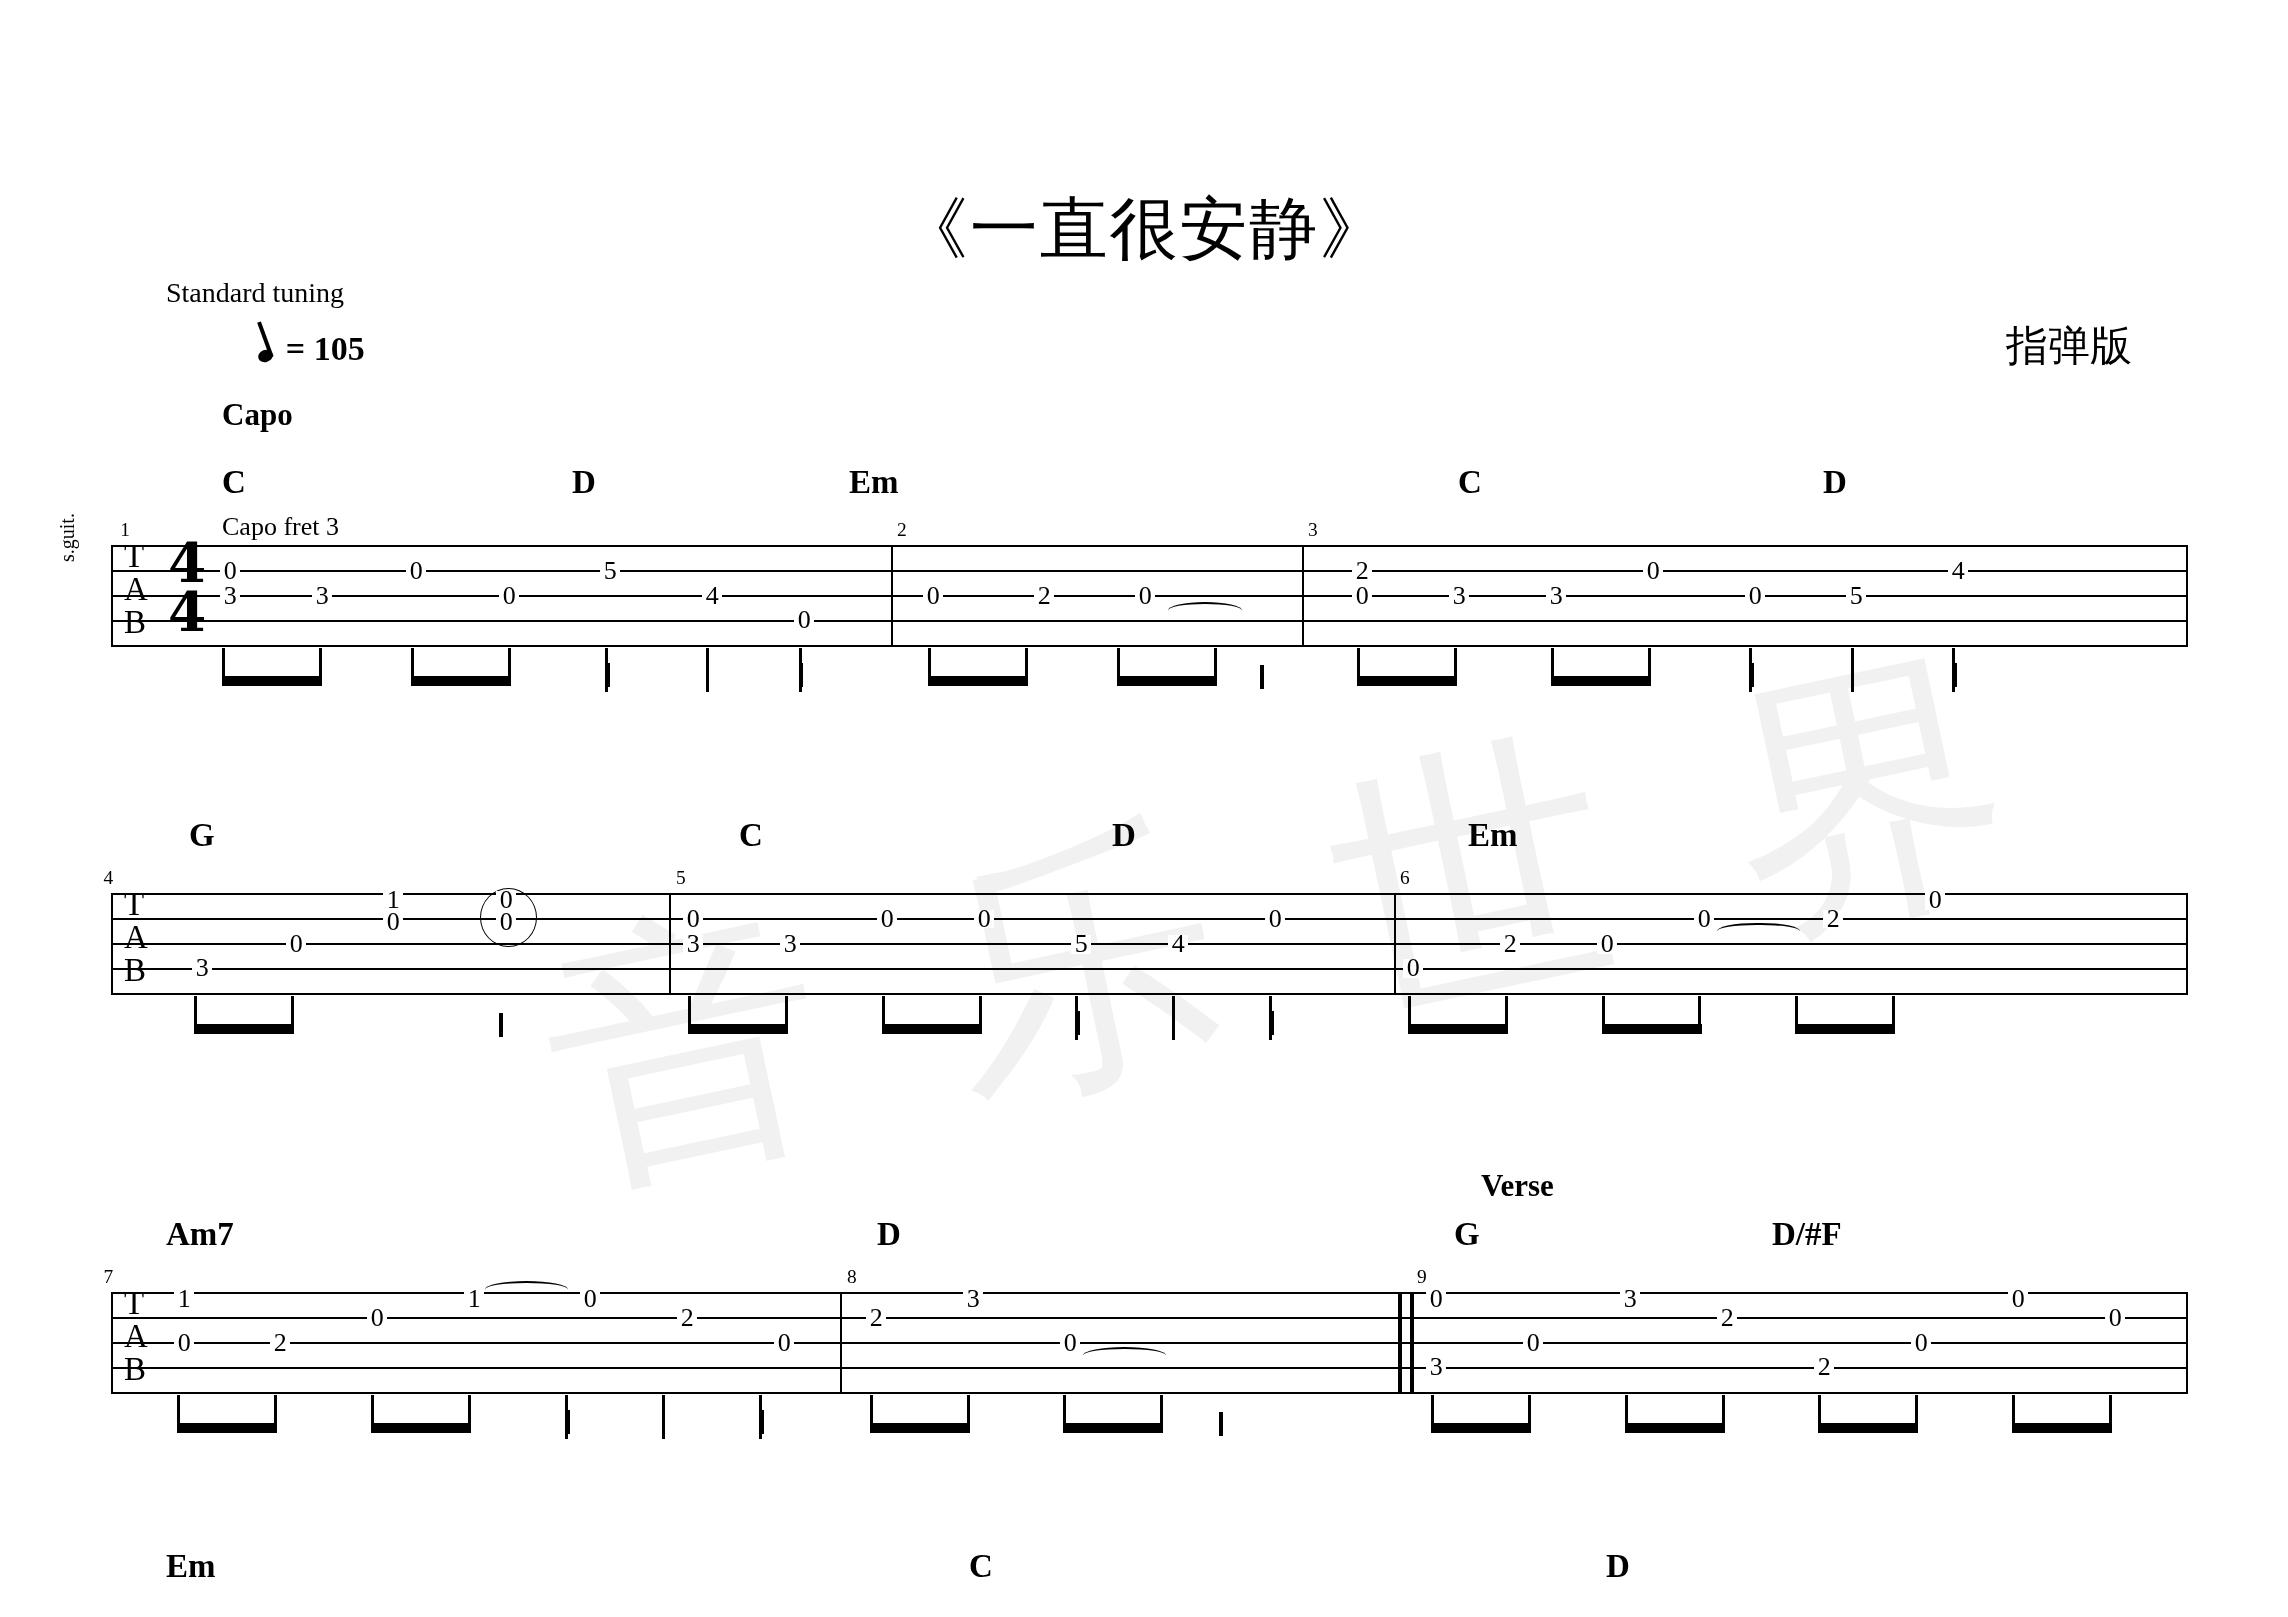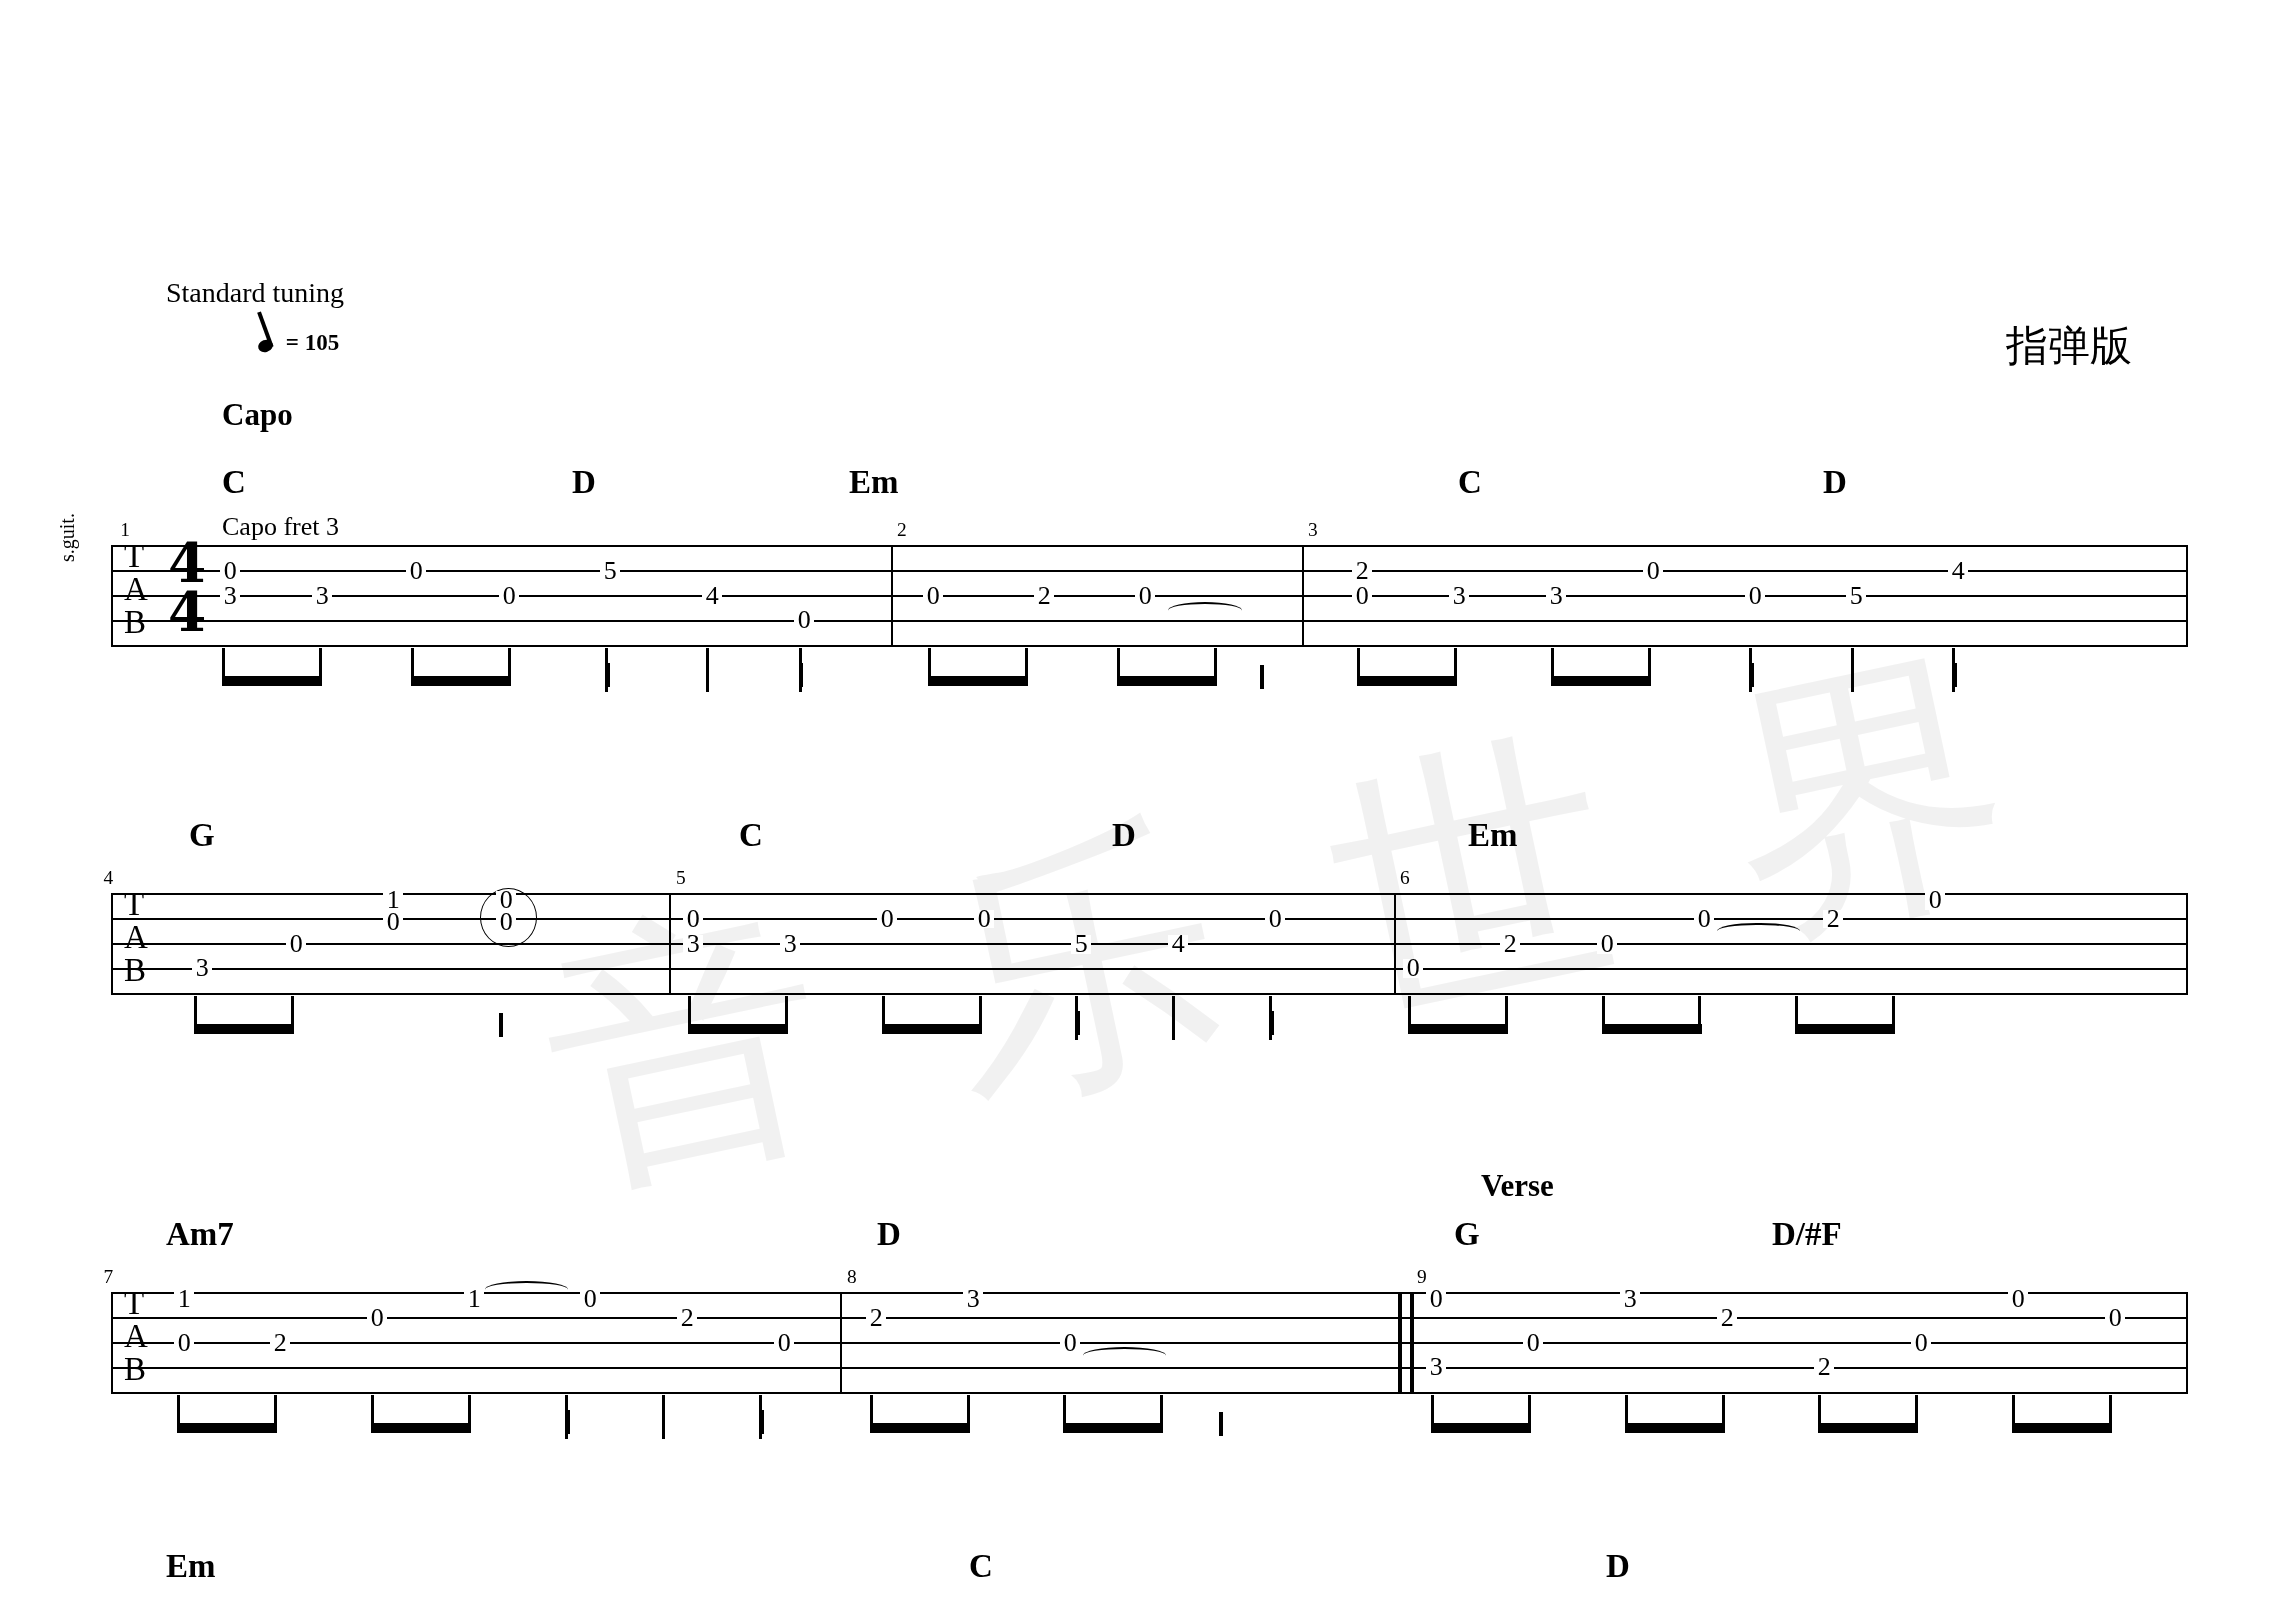--- a/index.html
+++ b/index.html
@@ -8,21 +8,21 @@
 
   
   .watermark{position:absolute;left:554px;top:766px;width:1200px;height:517px;
     font-family:"Liberation Serif",serif;font-size:277px;color:rgba(0,0,0,0.055);
     letter-spacing:28px;white-space:nowrap;transform:rotate(-12deg);user-select:none;}
 
   .title{position:absolute;top:138px;left:0;width:2289px;text-align:center;
     font-size:68px;font-weight:normal;font-family:"DejaVu Serif",serif;letter-spacing:1.8px;}
 
   .tuning{position:absolute;left:166px;top:277px;font-size:28px;font-family:"Liberation Serif",serif;}
-  .tempo{position:absolute;left:258px;top:330px;font-size:23px;font-weight:bold;font-family:"Liberation Serif",serif;}
+  .tempo{position:absolute;left:258px;top:330px;font-size:34px;font-weight:bold;font-family:"Liberation Serif",serif;}
   .tempo .notehead{display:inline-block;width:14.8px;height:12px;background:#000;border-radius:50%/50%;
     transform:rotate(-20deg);position:relative;margin-right:13px;vertical-align:-1.8px;}
   .tempo .notehead:after{content:"";position:absolute;right:0px;bottom:2.8px;width:3.7px;height:37px;background:#000;}
   .version{position:absolute;right:157px;top:318px;font-size:42px;font-family:"DejaVu Serif",serif;}
 
   .section-label{position:absolute;font-size:31px;font-weight:bold;font-family:"Liberation Serif",serif;}
   .chord{position:absolute;font-size:33px;font-weight:bold;font-family:"Liberation Serif",serif;}
 
   
   .system{position:absolute;left:111px;width:2077px;}
@@ -51,20 +51,21 @@
 
   .tie{position:absolute;border-top:2.8px solid #000;border-radius:50%;height:14.8px;}
 </style>
 </head>
 <body>
 
 <div class="sheet">
 
   <div class="watermark">音 乐 世 界</div>
 
+  <h1 class="title">《一直很安静》</h1>
 
   <div class="tuning">Standard tuning</div>
   <div class="tempo">
     <span class="notehead"></span><span>= 105</span>
   </div>
   <div class="version">指弹版</div>
 
   <div class="section-label" style="left:222px;top:397px;">Capo</div>
   <div class="section-label" style="left:1481px;top:1168px;">Verse</div>
 

